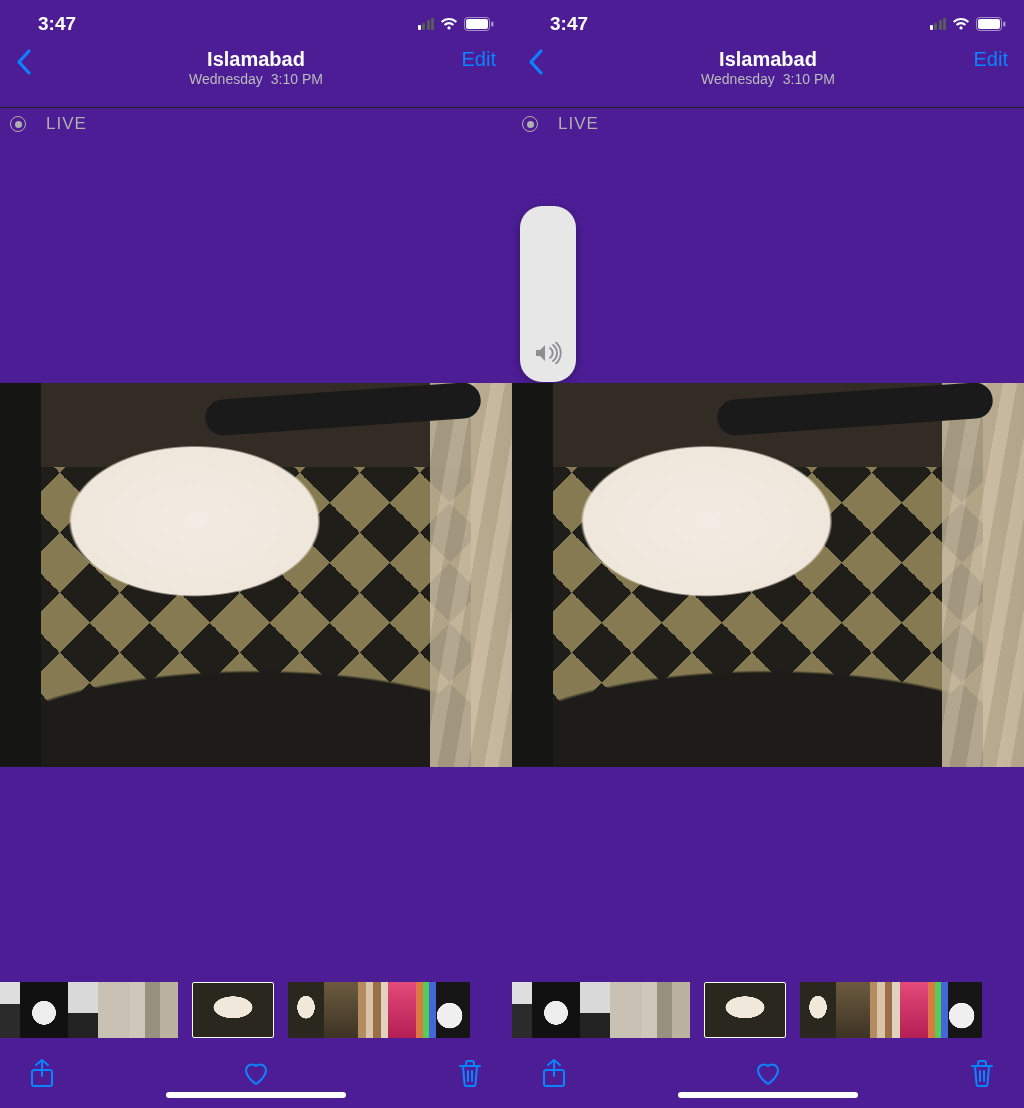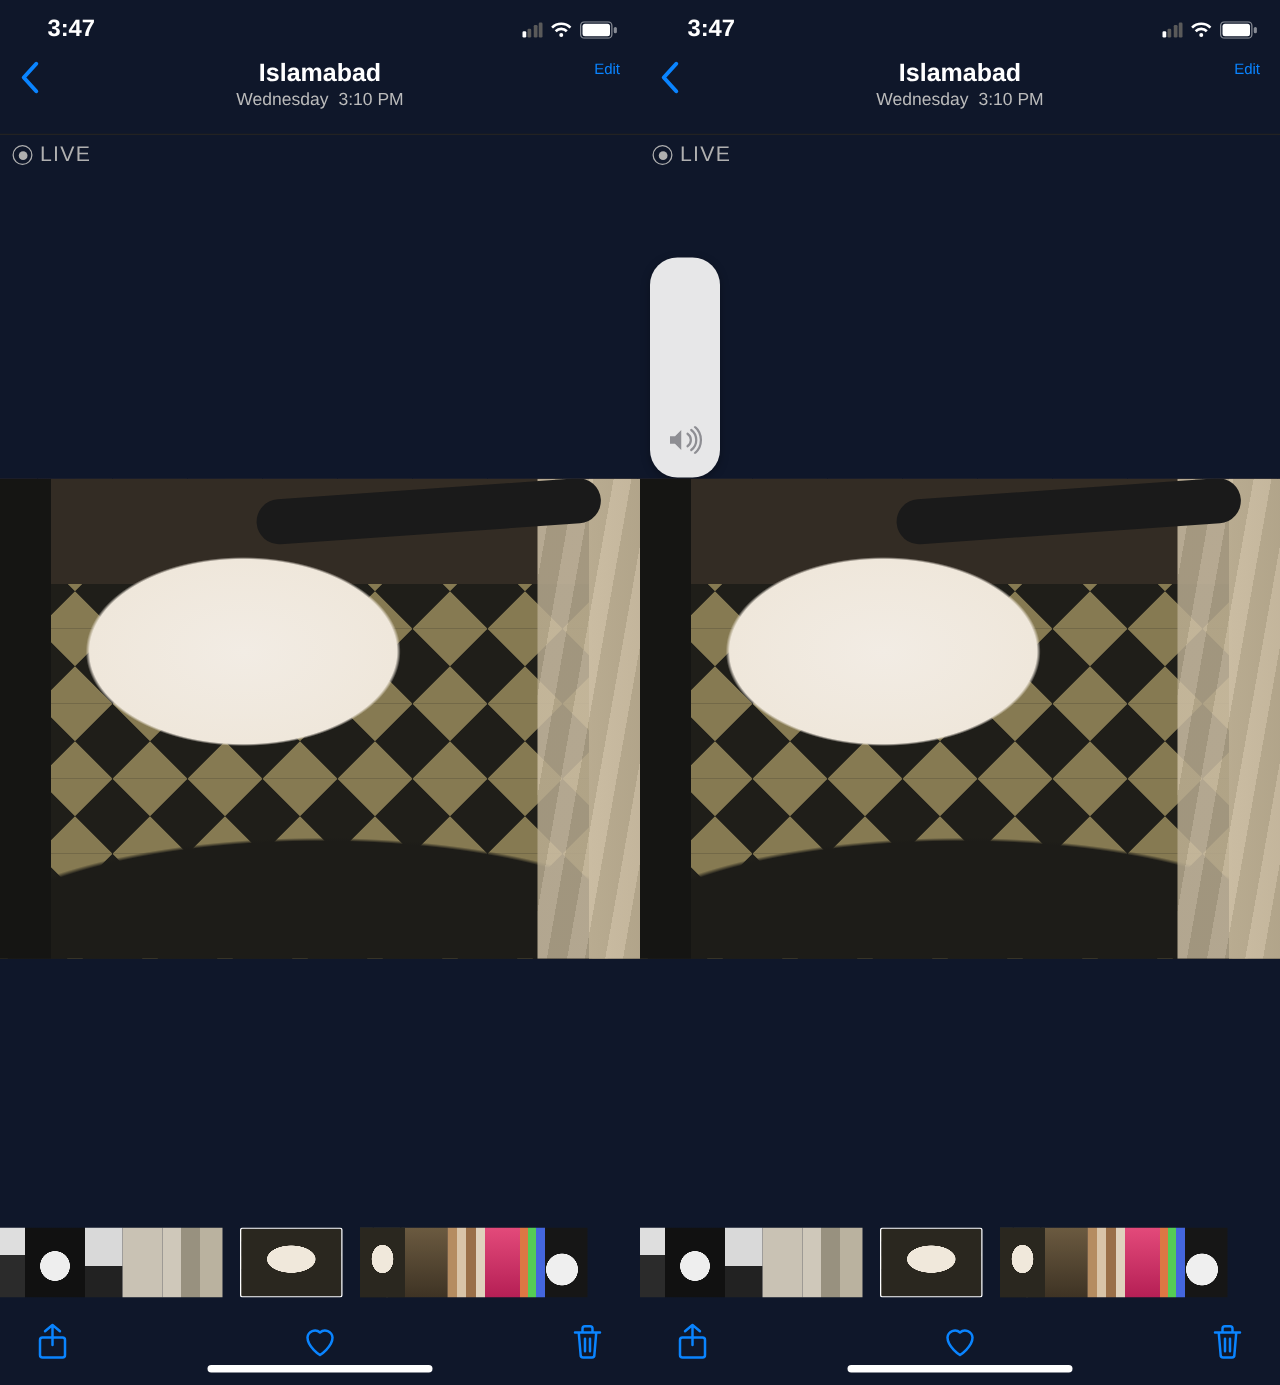--- a/index.html
+++ b/index.html
@@ -9,21 +9,21 @@
     width: 1024px;
     height: 1108px;
     display: flex;
     color: #fff;
     overflow: hidden;
   }
   .phone {
     width: 512px;
     height: 1108px;
     position: relative;
-    background: #0f172a;
+    background: #4c1d95;
     display: flex;
     flex-direction: column;
   }
   
   .status-bar {
     height: 48px;
     display: flex;
     justify-content: space-between;
     align-items: center;
     padding: 0 18px 0 38px;
@@ -53,31 +53,31 @@
     align-items: flex-start;
     justify-content: space-between;
     padding: 0 16px;
     border-bottom: 0.5px solid #222;
   }
   .back-btn svg { width: 16px; height: 28px; }
   .title-block { text-align: center; flex:1; }
   .title { font-size: 20px; font-weight: 600; }
   .subtitle { font-size: 14px; color: #bbb; margin-top: 0; }
   .subtitle .day { margin-right: 8px; }
-  .edit-btn { color: #0a84ff; font-size: 12px; font-weight: 400; min-width: 44px; text-align: right;}
+  .edit-btn { color: #0a84ff; font-size: 20px; font-weight: 400; min-width: 44px; text-align: right;}
   .back-area { min-width: 44px; }
 
   
   .live-badge {
     position: absolute;
     top: 114px;
     left: 10px;
     display: flex;
     align-items: center;
-    gap: 6px;
+    gap: 20px;
     color: #b0b0b0;
     font-size: 17px;
     letter-spacing: 1px;
     font-weight: 500;
   }
   .live-badge .live-ring {
     width: 16px; height: 16px; border: 1.5px solid #b0b0b0; border-radius: 50%;
     display:flex; align-items:center; justify-content:center;
   }
   .live-badge .live-dot { width: 7px; height: 7px; background:#b0b0b0; border-radius:50%; }

